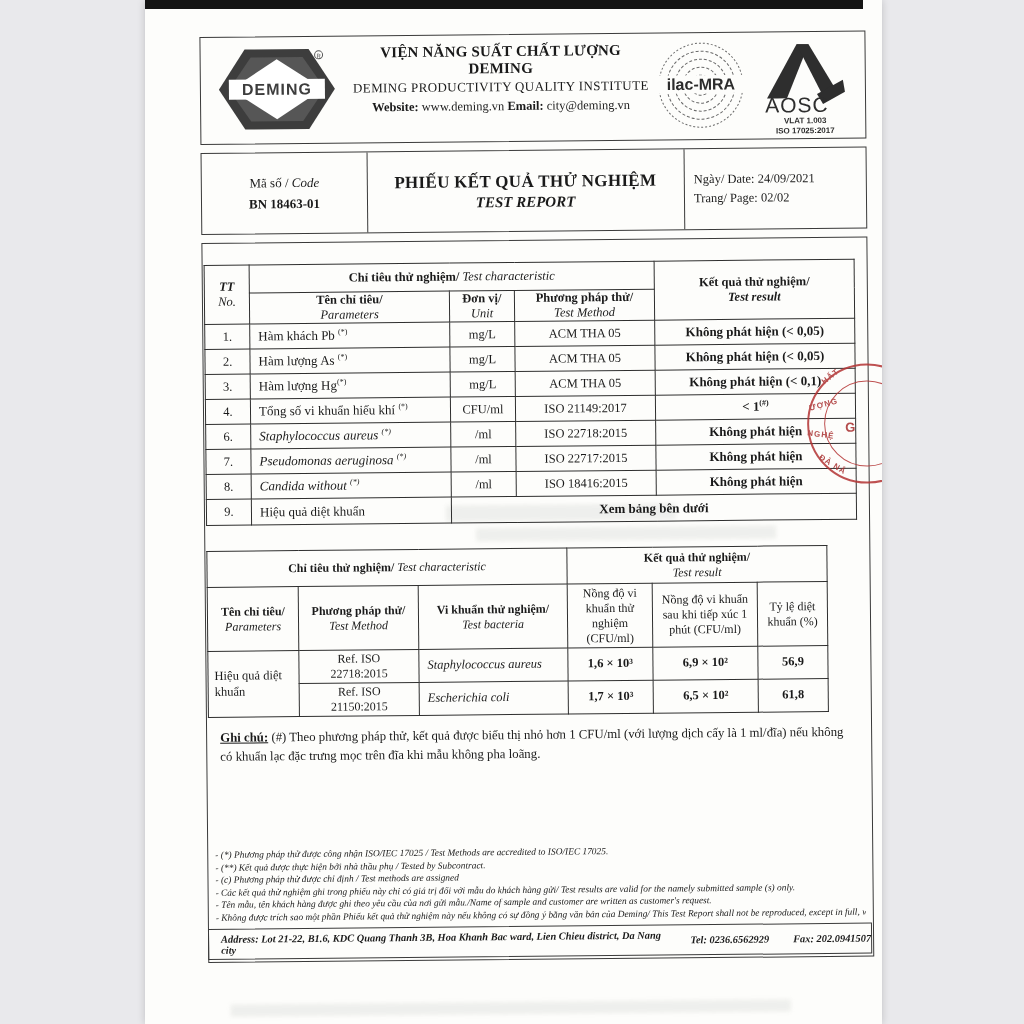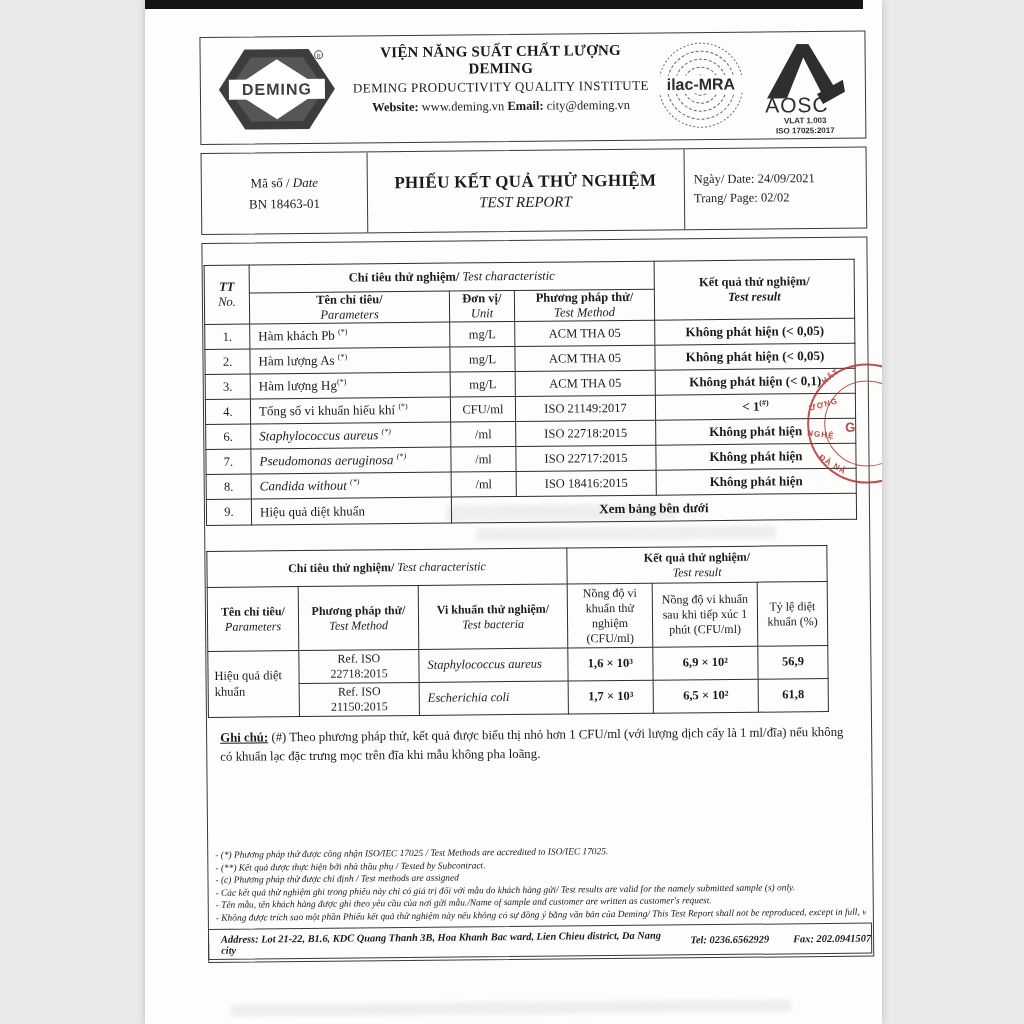--- a/index.html
+++ b/index.html
@@ -29,24 +29,24 @@
   .web-line b{font-weight:bold;}
   
   .deming-logo{position:absolute;left:6px;top:6px;width:140px;height:92px;}
   
   .ilac{position:absolute;left:452px;top:4px;width:96px;height:96px;}
   .aosc{position:absolute;left:556px;top:4px;width:96px;height:100px;}
   
   .title-box{left:58px;top:150px;width:664px;height:80px;}
   .title-cell{position:absolute;top:0;height:100%;}
   .tc1{left:0;width:165px;border-right:1.2px solid #3a3a3a;display:flex;flex-direction:column;justify-content:center;align-items:center;font-size:13px;}
-  .tc1 .code{font-weight:normal;margin-top:5px;}
+  .tc1 .code{font-weight:bold;margin-top:5px;}
   .tc2{left:165px;width:317px;border-right:1.2px solid #3a3a3a;display:flex;flex-direction:column;justify-content:center;align-items:center;}
   .tc2 .tvi{font-size:17px;font-weight:bold;letter-spacing:.3px;}
-  .tc2 .ten{font-size:15px;font-weight:normal;font-style:italic;margin-top:2px;}
+  .tc2 .ten{font-size:15px;font-weight:bold;font-style:italic;margin-top:2px;}
   .tc3{left:482px;width:182px;display:flex;flex-direction:column;justify-content:center;padding-left:10px;box-sizing:border-box;font-size:12.5px;line-height:1.55;}
   
   .main-box{left:58px;top:240px;width:664px;height:718px;}
   table{border-collapse:collapse;table-layout:fixed;}
   .t1{position:absolute;left:60px;top:262px;width:650px;z-index:2;}
   .t1 td{border:1.2px solid #2f2f2f;font-size:12.5px;padding:0 4px;vertical-align:middle;text-align:center;}
   .t1 td.name{text-align:left;padding-left:8px;font-size:13px;}
   .t1 td.result{font-weight:bold;font-size:13px;}
   .t1 .hvn{font-weight:bold;}
   .t1 .hen{font-style:italic;}
@@ -122,21 +122,21 @@
         <polygon points="40,8 52,8 78,52 66,60" fill="#2e2e2e"></polygon>
         <polygon points="60,58 86,44 88,56 66,68" fill="#2e2e2e"></polygon>
         <text x="8" y="76" font-family="Liberation Sans, sans-serif" font-size="21" fill="#2e2e2e" letter-spacing="1">AOSC</text>
         <text x="48" y="87" text-anchor="middle" font-family="Liberation Sans, sans-serif" font-size="8" font-weight="bold" fill="#2e2e2e">VLAT 1.003</text>
         <text x="48" y="97" text-anchor="middle" font-family="Liberation Sans, sans-serif" font-size="8" font-weight="bold" fill="#2e2e2e">ISO 17025:2017</text>
       </svg>
     </div>
 
     <div class="box title-box">
       <div class="title-cell tc1">
-        <div><span>Mã số / </span><i>Date</i></div>
+        <div><span>Mã số / </span><i>Code</i></div>
         <div class="code">BN 18463-01</div>
       </div>
       <div class="title-cell tc2">
         <div class="tvi">PHIẾU KẾT QUẢ THỬ NGHIỆM</div>
         <div class="ten">TEST REPORT</div>
       </div>
       <div class="title-cell tc3">
         <div>Ngày/ Date: 24/09/2021</div>
         <div>Trang/ Page: 02/02</div>
       </div>

